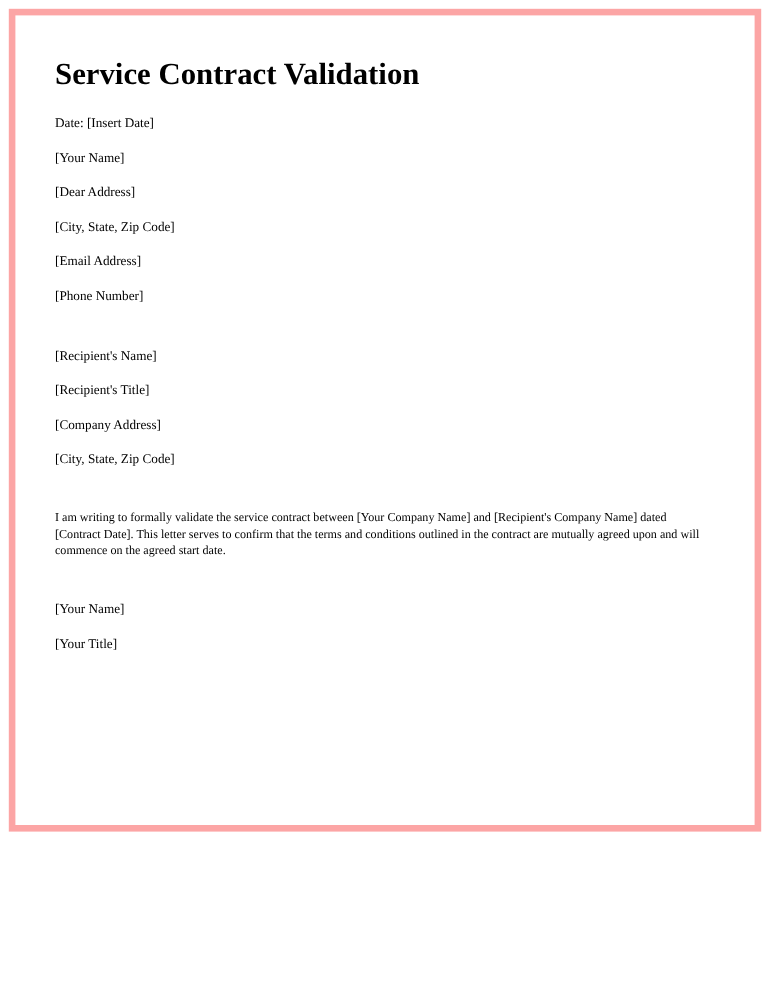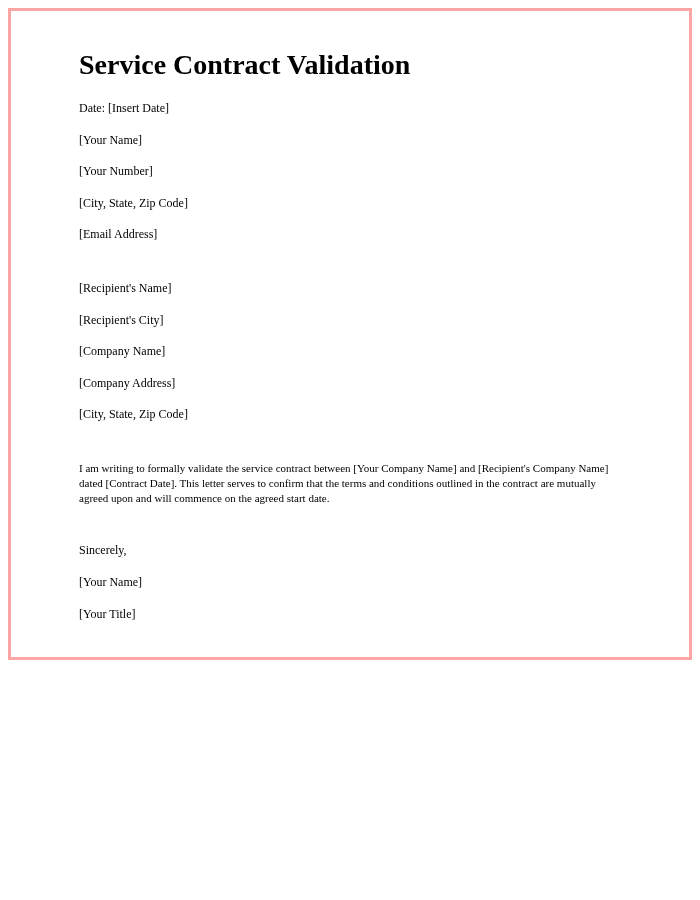--- a/index.html
+++ b/index.html
@@ -8,24 +8,24 @@
       box-sizing: border-box;
     }
     body {
       font-family: "Times New Roman", Times, serif;
       background: #fff;
       width: 700px;
       height: 900px;
       overflow: hidden;
     }
     .page {
-      border: 3px solid #fca5a5;
+      border: 6px solid #fca5a5;
       margin: 8px;
-      padding: 38px 68px;
-      height: 652px;
+      padding: 38px 36px;
+      height: 748px;
       overflow: hidden;
     }
     h1 {
       font-size: 28px;
       font-weight: bold;
       margin-bottom: 20px;
     }
     .line {
       font-size: 12px;
       margin-bottom: 16px;
@@ -41,36 +41,35 @@
     }
   </style>
 </head>
 <body>
 
 <div class="page">
   <h1>Service Contract Validation</h1>
 
   <div class="line">Date: [Insert Date]</div>
   <div class="line">[Your Name]</div>
-  <div class="line">[Your Number]</div>
+  <div class="line">[Dear Address]</div>
   <div class="line">[City, State, Zip Code]</div>
   <div class="line">[Email Address]</div>
+  <div class="line">[Phone Number]</div>
 
   <div class="gap"></div>
 
   <div class="line">[Recipient's Name]</div>
-  <div class="line">[Recipient's City]</div>
-  <div class="line">[Company Name]</div>
+  <div class="line">[Recipient's Title]</div>
   <div class="line">[Company Address]</div>
   <div class="line">[City, State, Zip Code]</div>
 
   <div class="gap"></div>
 
 
   <div class="para">I am writing to formally validate the service contract between [Your Company Name] and [Recipient's Company Name] dated [Contract Date]. This letter serves to confirm that the terms and conditions outlined in the contract are mutually agreed upon and will commence on the agreed start date.</div>
 
   <div class="gap"></div>
 
-  <div class="line">Sincerely,</div>
   <div class="line">[Your Name]</div>
   <div class="line">[Your Title]</div>
 
 </div>
 
 </body></html>

